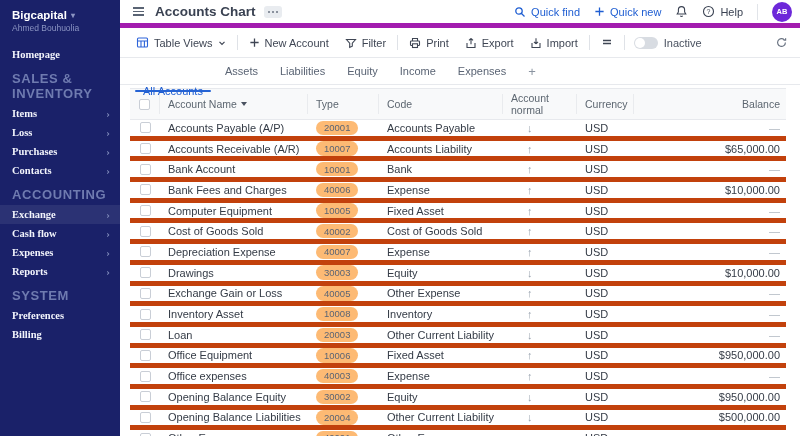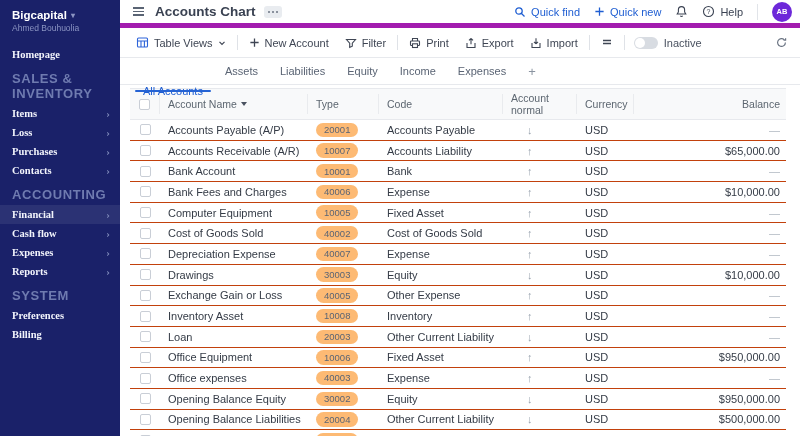--- a/index.html
+++ b/index.html
@@ -50,21 +50,21 @@
   .tab-add { color:#8a93a0; font-size:13px; }
 
   
   .table-wrap { padding:3px 14px 0 10px; flex:1; overflow:hidden; }
   .grid { display:grid; grid-template-columns:30px 148px 71px 124px 74px 57px 1fr; align-items:center; }
   .thead { height:32px; background:#f8f9fa; border-top:1px solid #e7e9ed; border-bottom:1px solid #e7e9ed; font-size:10.5px; color:#5c6670; }
   .thead .cell { height:20px; display:flex; align-items:center; padding:0 8px; border-right:1px solid #e9ebee; }
   .thead .cell:last-child { border-right:none; justify-content:flex-end; padding-right:6px; }
   .thead .cell.ck { justify-content:center; padding:0; }
   .sort-caret { margin-left:4px; width:0; height:0; border-left:3px solid transparent; border-right:3px solid transparent; border-top:4px solid #4a5260; }
-  .trow { height:20.7px; border-bottom:1px solid #c2410c; font-size:11px; color:#343b46; cursor:pointer; }
+  .trow { height:20.7px; border-bottom:5px solid #c2410c; font-size:11px; color:#343b46; cursor:pointer; }
   .trow .cell { padding:0 8px; white-space:nowrap; overflow:hidden; }
   .trow .cell.ck { display:flex; justify-content:center; padding:0; }
   .checkbox { width:11px; height:11px; border:1px solid #c9ced6; border-radius:2px; background:#fff; cursor:pointer; }
   .code-pill { display:inline-block; background:#fdba74; color:#5a6474; font-size:9.5px; border-radius:8px; padding:1.5px 8px; line-height:1.2; }
   .normal-cell { color:#98a2ae; font-size:11px; padding-left:24px !important; }
   .balance-cell { text-align:right; padding-right:6px !important; }
   .balance-cell.muted { color:#b0b8c1; }
 
   .icon { display:inline-flex; flex:0 0 auto; }
   .blue { color:#2e64d9; }
@@ -98,21 +98,21 @@
         <div class="sb-item">
           <span>Purchases</span>
           <span class="sb-caret">›</span>
         </div>
         <div class="sb-item">
           <span>Contacts</span>
           <span class="sb-caret">›</span>
         </div>
         <div class="sb-section">ACCOUNTING</div>
         <div class="sb-item active">
-          <span>Financial</span>
+          <span>Exchange</span>
           <span class="sb-caret">›</span>
         </div>
         <div class="sb-item">
           <span>Cash flow</span>
           <span class="sb-caret">›</span>
         </div>
         <div class="sb-item">
           <span>Expenses</span>
           <span class="sb-caret">›</span>
         </div>

